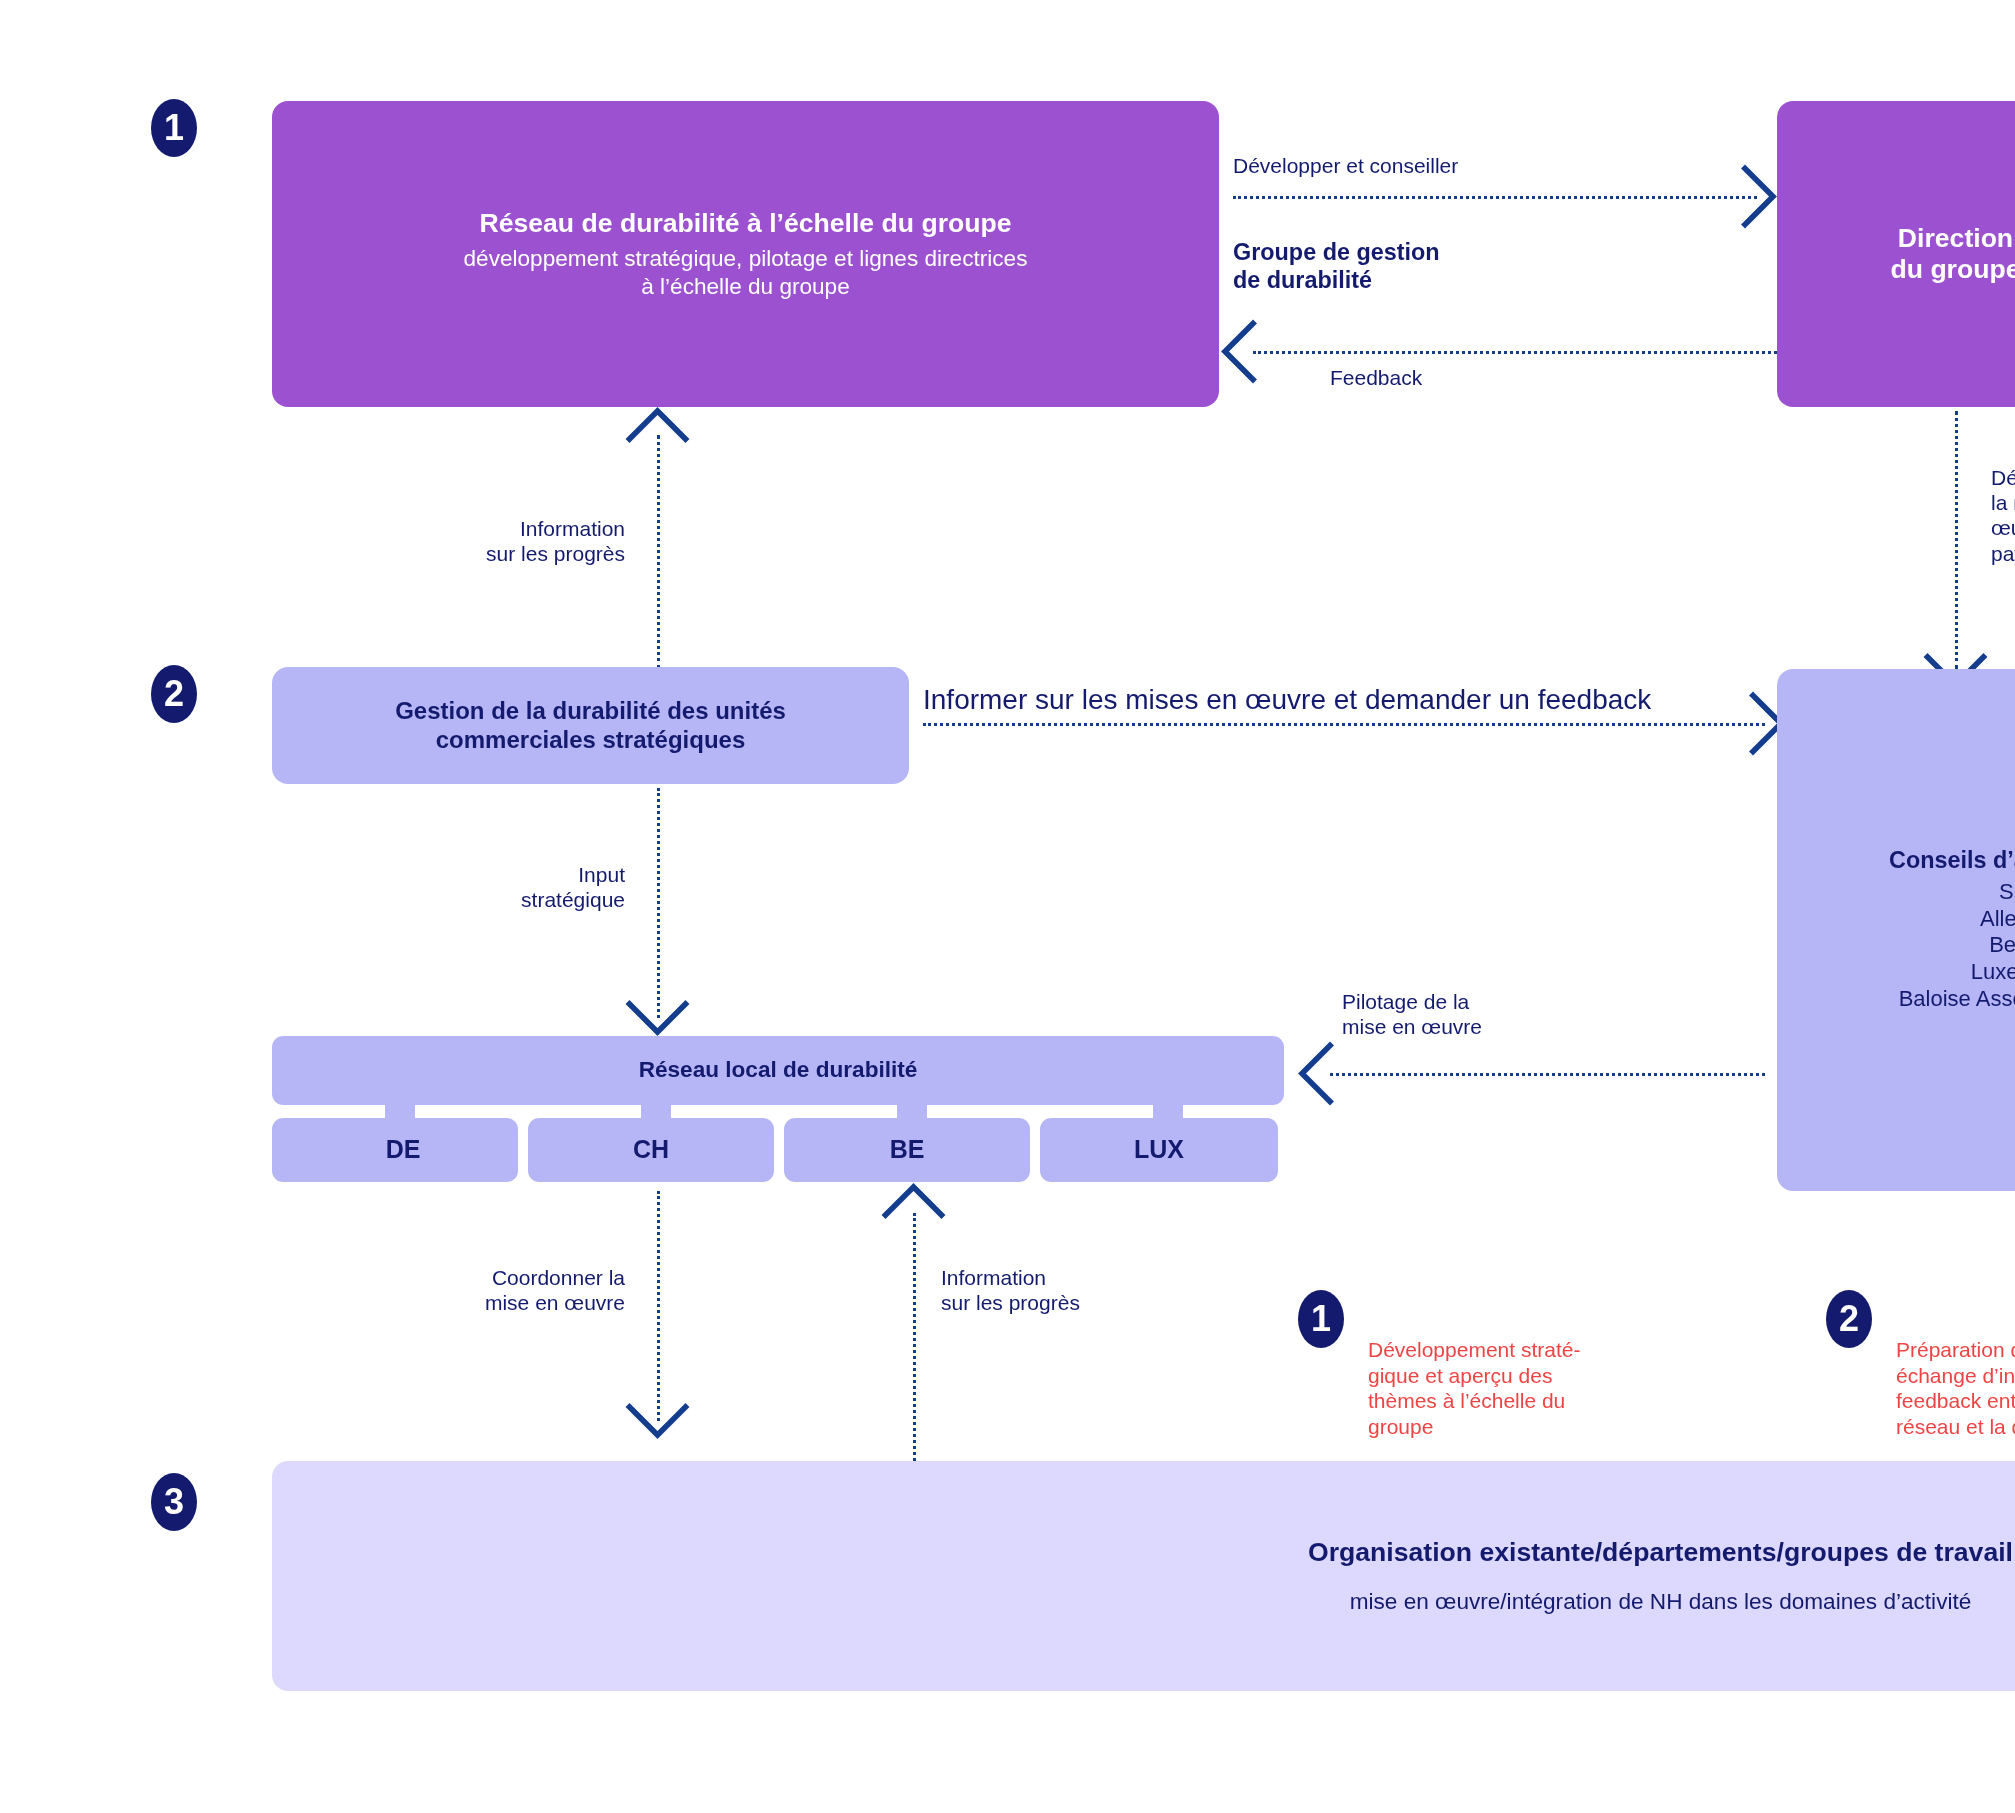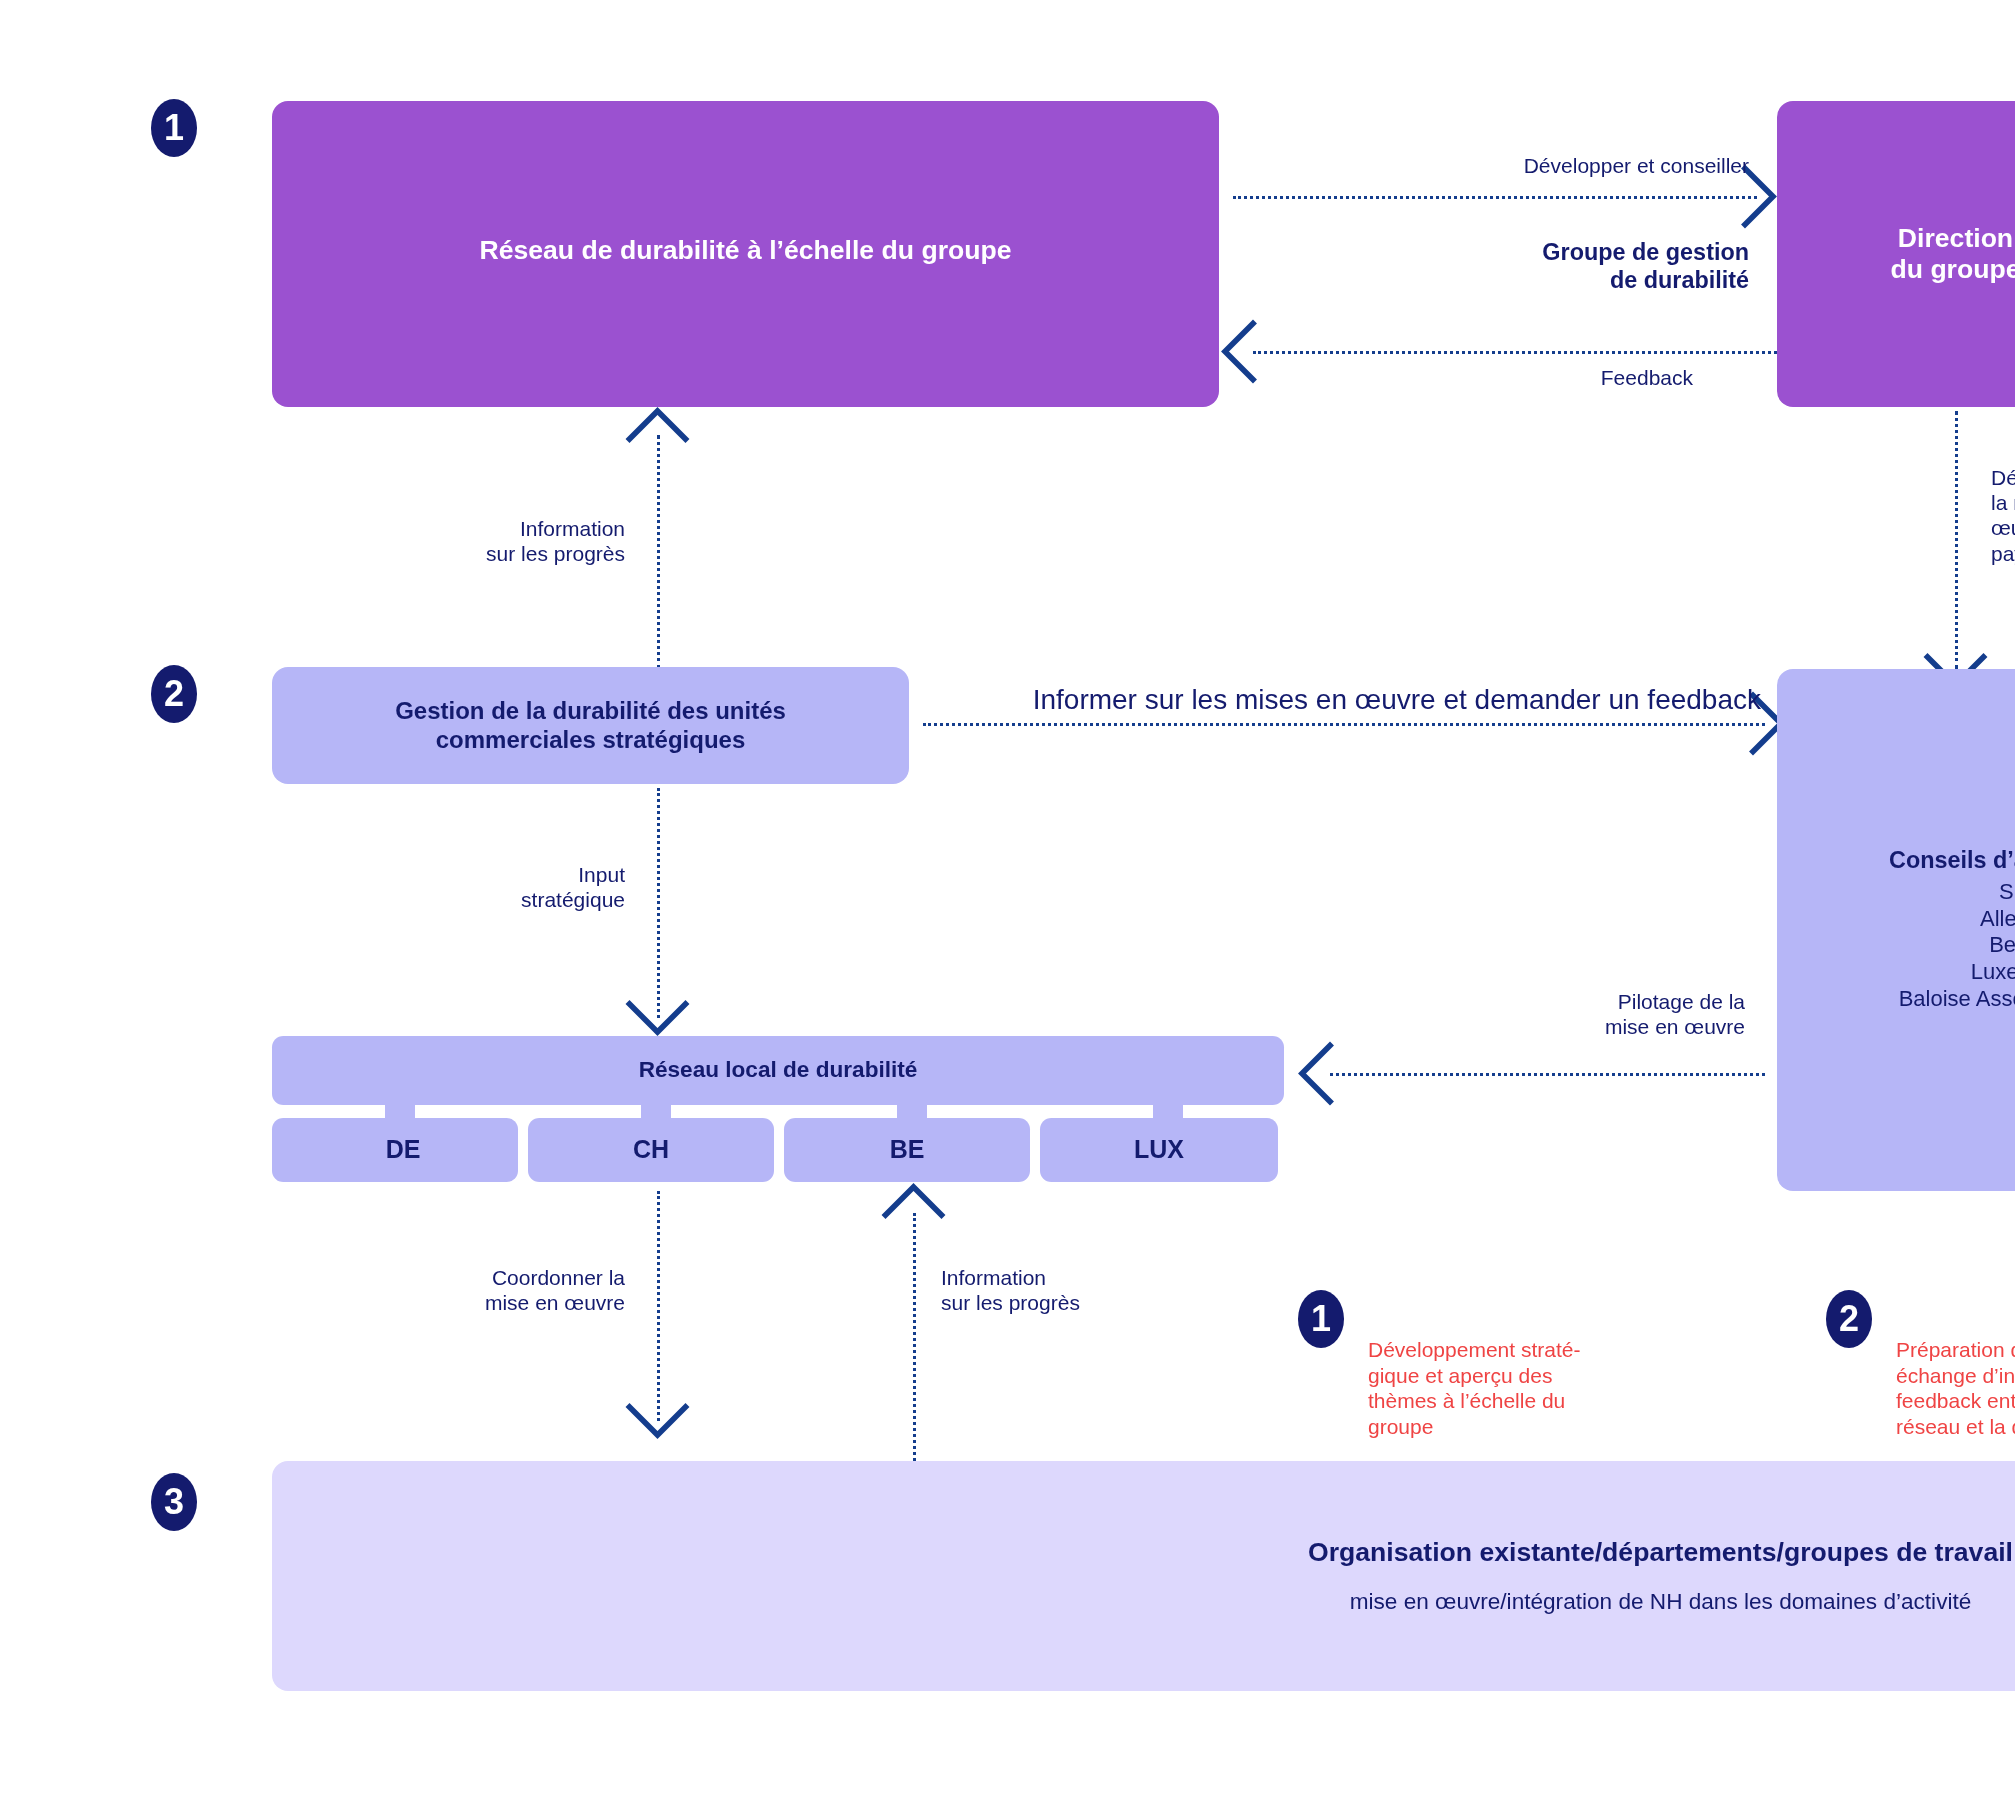--- a/index.html
+++ b/index.html
@@ -14,21 +14,21 @@
 
   .b-title{font-weight:bold;line-height:1.18;}
   .b-sub{font-weight:normal;line-height:1.22;}
 
   
   .badge{position:absolute;border-radius:50%;background:#141B6E;color:#ffffff;
          display:flex;align-items:center;justify-content:center;font-weight:bold;}
 
   
   .lbl{position:absolute;color:#141B6E;line-height:1.2;white-space:pre-line;}
-  .lbl.c{text-align:right;}
+  .lbl.c{text-align:left;}
   .lbl.l{text-align:left;}
   .lbl.r{text-align:right;}
   .lbl.b{font-weight:bold;}
 
   
   .hline{position:absolute;height:0;border-top:3.6px dotted #143D8D;}
   .vline{position:absolute;width:0;border-left:3.6px dotted #143D8D;}
 
   svg.arrow{position:absolute;overflow:visible;}
   svg.arrow path{fill:none;stroke:#143D8D;stroke-width:14;stroke-linecap:square;stroke-linejoin:miter;}
@@ -46,20 +46,22 @@
 <body>
 
 <div id="stage">
 
   <div class="badge" style="left:151px;top:99px;width:46px;height:58px;font-size:36px;">
     <span>1</span>
   </div>
 
   <div class="box purple" style="left:272px;top:101px;width:947px;height:306px;padding:9px 36px;">
     <div class="b-title" style="font-size:26.6px;margin-bottom:6.4px;">Réseau de durabilité à l’échelle du groupe</div>
+    <div class="b-sub" style="font-size:22.6px;white-space:pre-line;">développement stratégique, pilotage et lignes directrices
+à l’échelle du groupe</div>
   </div>
 
   <div class="hline" style="left:1233px;top:196px;width:524px;"></div>
   <svg class="arrow" style="left:1745px;top:196px;width:48px;height:81px;" viewBox="0 0 120 200" width="48" height="81">
     <path d="M 0 -70 L 70 0 L 0 70"></path>
   </svg>
   <div class="lbl c" style="left:1233px;top:153px;width:516px;font-size:21px;">Développer et conseiller</div>
 
   <div class="lbl c b" style="left:1233px;top:238px;width:516px;font-size:23.4px;">Groupe de gestion
 de durabilité</div>

